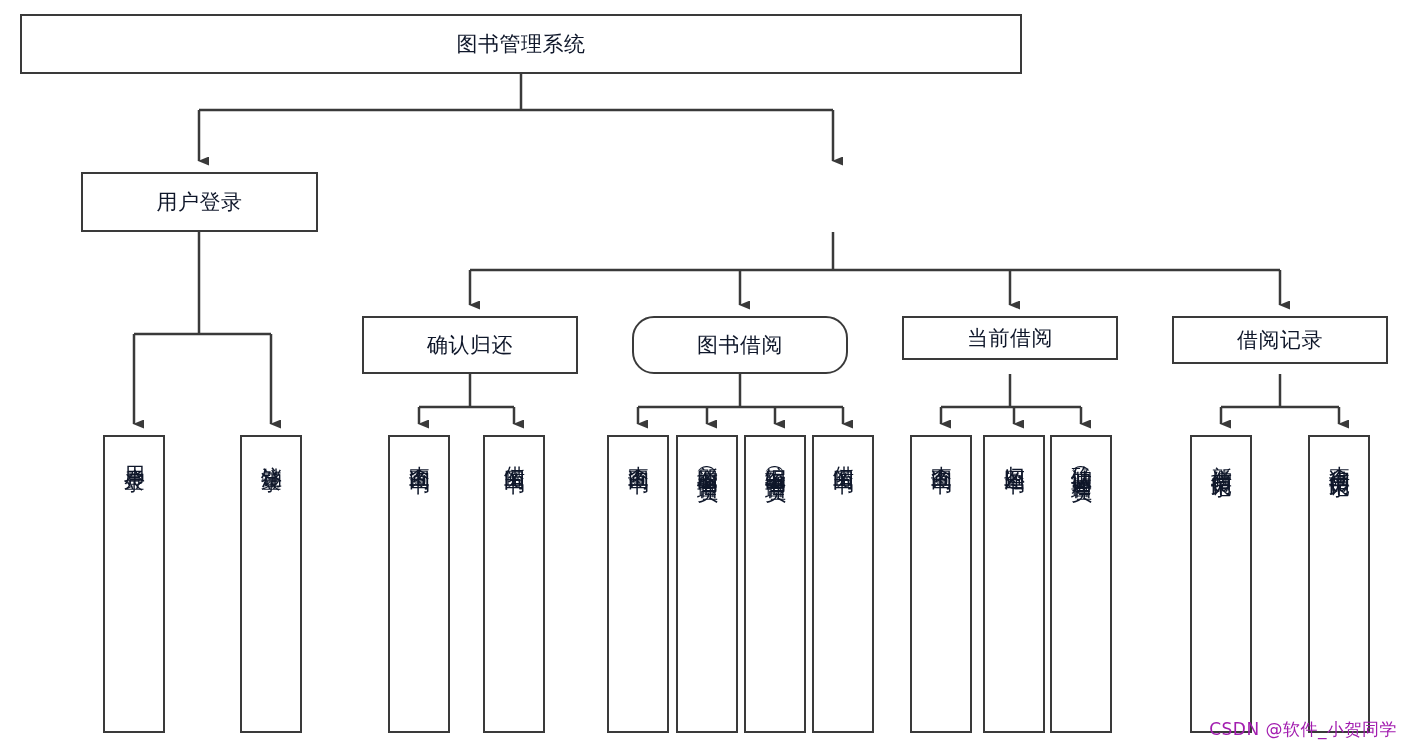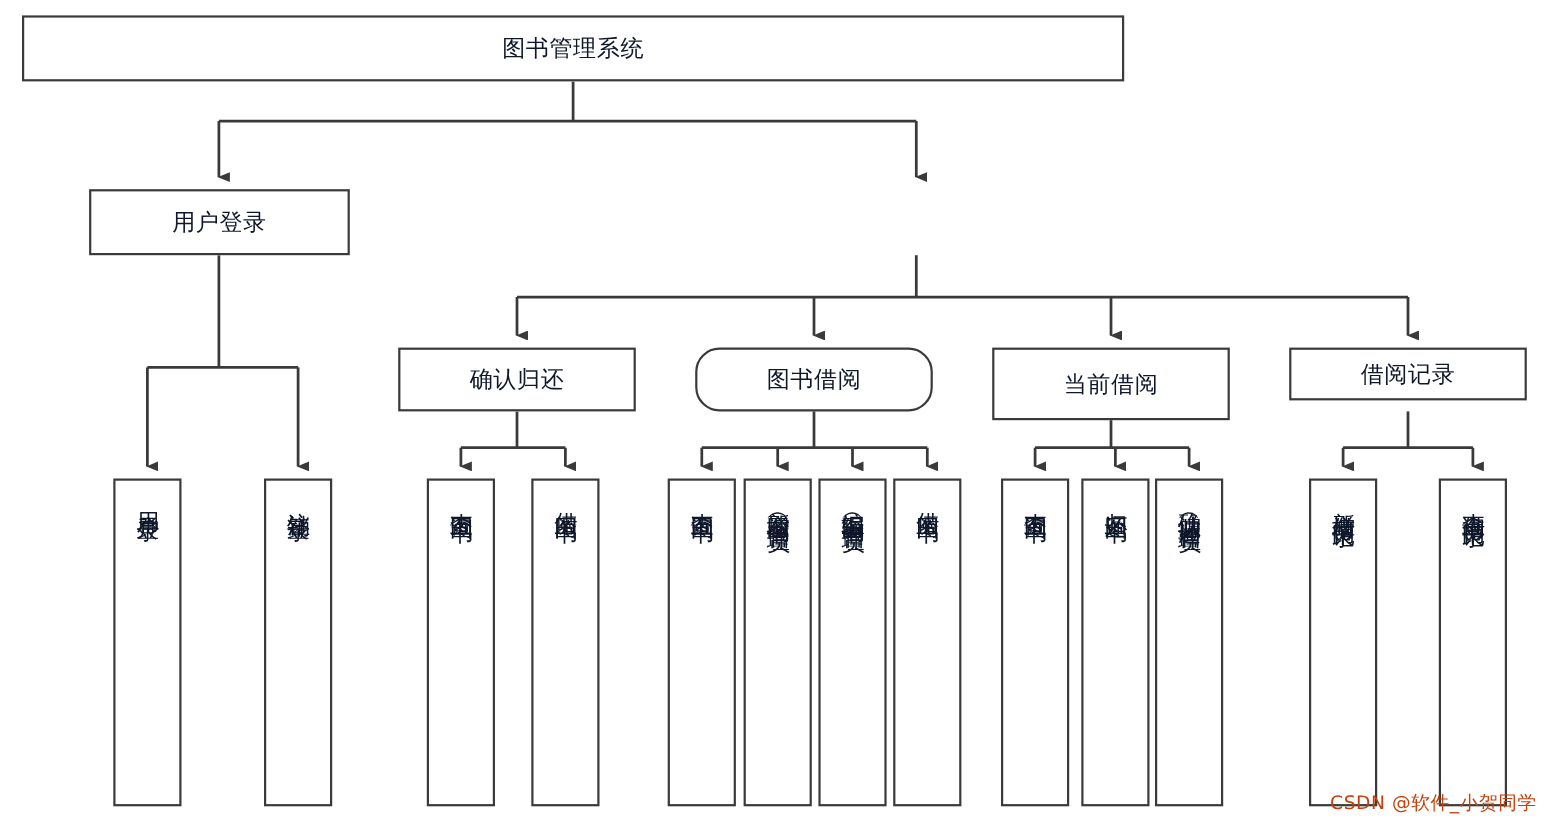--- a/index.html
+++ b/index.html
@@ -53,21 +53,21 @@
     font-size: 21px;
     letter-spacing: 2.5px;
     line-height: 1;
     white-space: nowrap;
   }
   #watermark {
     position: absolute;
     right: 8px;
     bottom: 6px;
     font-size: 17px;
-    color: #c2410c;
+    color: #a21caf;
     letter-spacing: 0.5px;
     white-space: nowrap;
     pointer-events: none;
   }
 </style>
 </head>
 <body>
 
 <div id="canvas">
 
@@ -130,21 +130,21 @@
   <div class="node horizontal" style="left:81px; top:172px; width:237px; height:60px;">
     <span class="label">用户登录</span>
   </div>
 
   <div class="node horizontal" style="left:362px; top:316px; width:216px; height:58px;">
     <span class="label">确认归还</span>
   </div>
   <div class="node horizontal" style="left:632px; top:316px; width:216px; height:58px;border-radius:22px;">
     <span class="label">图书借阅</span>
   </div>
-  <div class="node horizontal" style="left:902px; top:316px; width:216px; height:66px;">
+  <div class="node horizontal" style="left:902px; top:316px; width:216px; height:44px;">
     <span class="label">当前借阅</span>
   </div>
   <div class="node horizontal" style="left:1172px; top:316px; width:216px; height:48px;">
     <span class="label">借阅记录</span>
   </div>
 
   <div class="node vertical" style="left:103px; top:435px; width:62px; height:298px;">
     <span class="label">用户登录</span>
   </div>
   <div class="node vertical" style="left:240px; top:435px; width:62px; height:298px;">

